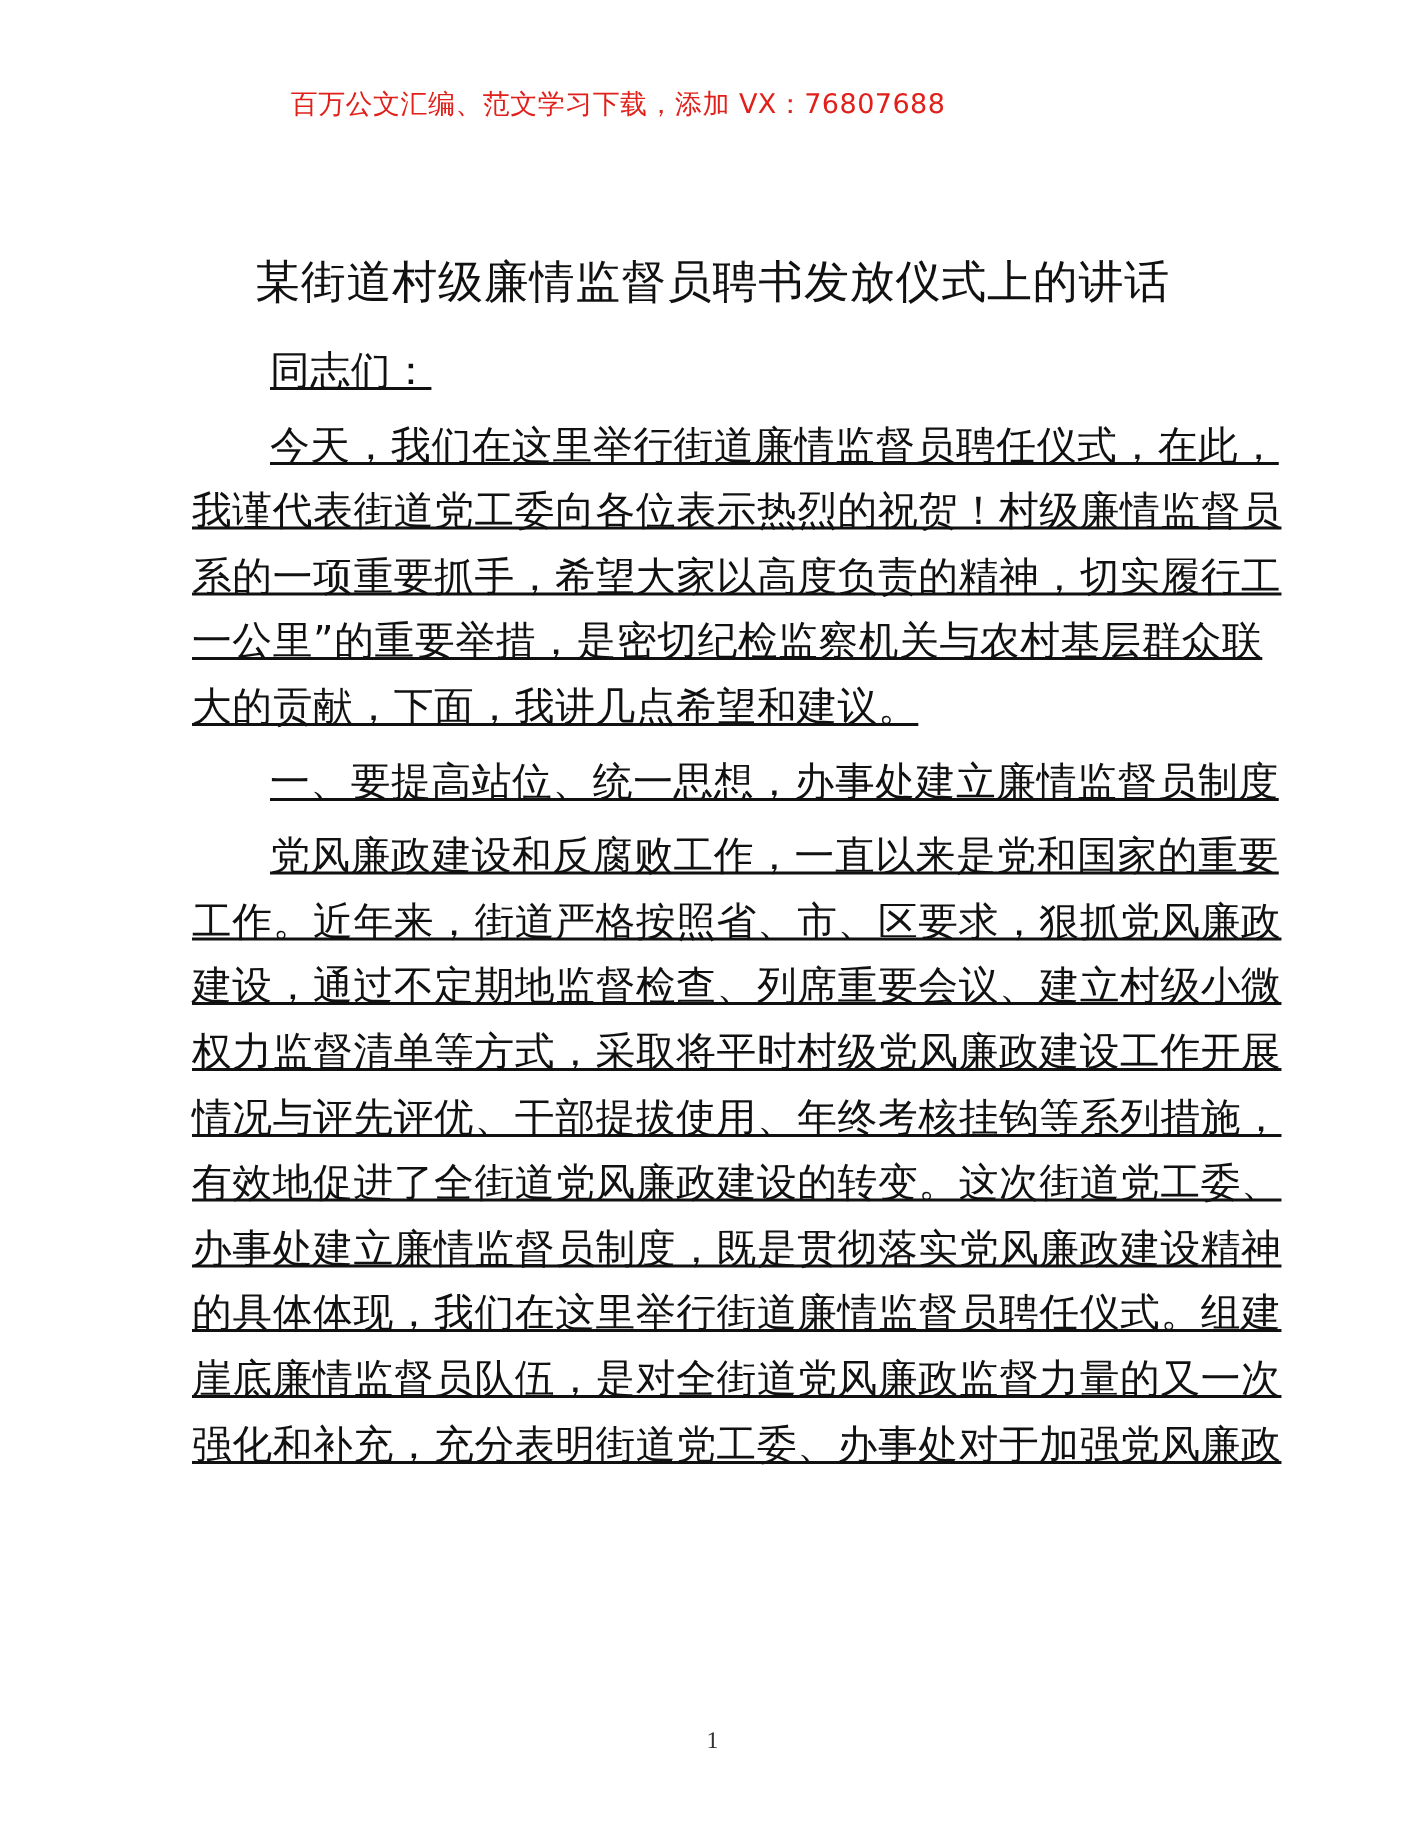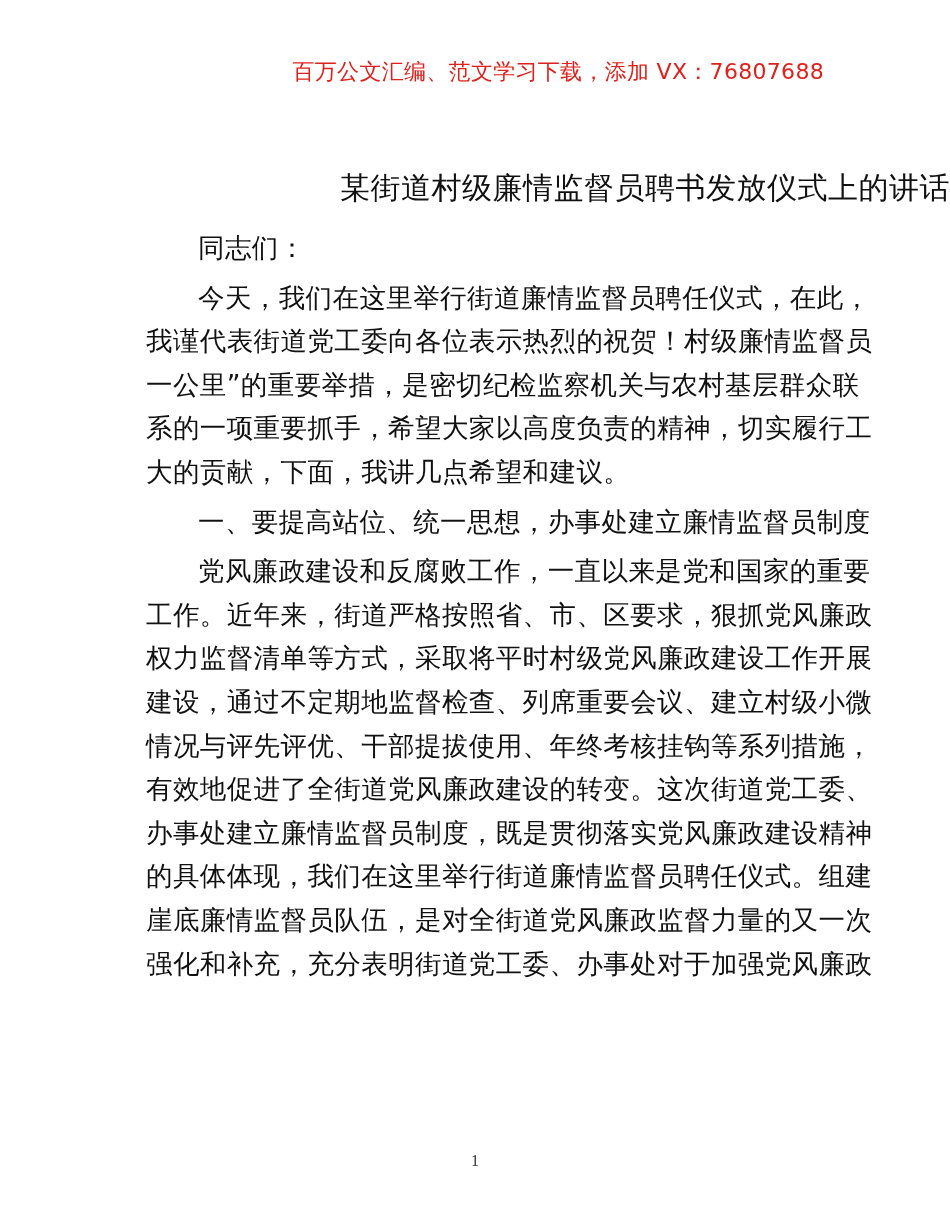--- a/index.html
+++ b/index.html
@@ -1,56 +1,56 @@
 <!DOCTYPE html>
 <html><head>
 <meta charset="utf-8">
 <style>
   html, body { margin: 0; padding: 0; background: #ffffff; }
   body { width: 950px; height: 1230px; position: relative; overflow: hidden;
          font-family: "DejaVu Sans", "Liberation Sans", sans-serif; color: #111111; }
-  .header { position: absolute; top: 57px; left: 0; width: 824px; text-align: right;
-            font-size: 22px; color: #e0201b; letter-spacing: 0.3px; }
-  .title { position: absolute; top: 168px; left: 0; width: 950px; text-align: right;
+  .header { position: absolute; top: 57px; left: 0; width: 824px; text-align: center;
+            font-size: 18px; color: #e0201b; letter-spacing: 0.3px; }
+  .title { position: absolute; top: 168px; left: 0; width: 950px; text-align: center;
            font-size: 30px; color: #111111; letter-spacing: 0.5px; }
-  .body { position: absolute; top: 226px; left: 146px; width: 672px; }
+  .body { position: absolute; top: 226px; left: 128px; width: 672px; text-decoration: underline; }
   .line { height: 43.6px; line-height: 43.6px; font-size: 26.5px; white-space: nowrap;
           letter-spacing: 0.4px; }
   .line.indent { padding-left: 52px; }
   .line.gap { margin-top: 6px; }
   .page-num { position: absolute; top: 1152px; left: 0; width: 950px; text-align: center;
               font-family: "Liberation Serif", "DejaVu Serif", serif; font-size: 16px; color: #333333; }
 </style>
 </head>
 <body>
 
 <div class="header">百万公文汇编、范文学习下载，添加 VX：76807688</div>
 
 <div class="title">某街道村级廉情监督员聘书发放仪式上的讲话</div>
 
 <div class="body">
   <div class="line indent">同志们：</div>
 
   <div>
     <div class="line indent gap">今天，我们在这里举行街道廉情监督员聘任仪式，在此，</div>
     <div class="line">我谨代表街道党工委向各位表示热烈的祝贺！村级廉情监督员</div>
+    <div class="line">系的一项重要抓手，希望大家以高度负责的精神，切实履行工</div>
     <div class="line">一公里”的重要举措，是密切纪检监察机关与农村基层群众联</div>
-    <div class="line">系的一项重要抓手，希望大家以高度负责的精神，切实履行工</div>
     <div class="line">大的贡献，下面，我讲几点希望和建议。</div>
   </div>
 
   <div>
     <div class="line indent gap">一、要提高站位、统一思想，办事处建立廉情监督员制度</div>
   </div>
 
   <div>
     <div class="line indent gap">党风廉政建设和反腐败工作，一直以来是党和国家的重要</div>
     <div class="line">工作。近年来，街道严格按照省、市、区要求，狠抓党风廉政</div>
+    <div class="line">建设，通过不定期地监督检查、列席重要会议、建立村级小微</div>
     <div class="line">权力监督清单等方式，采取将平时村级党风廉政建设工作开展</div>
-    <div class="line">建设，通过不定期地监督检查、列席重要会议、建立村级小微</div>
     <div class="line">情况与评先评优、干部提拔使用、年终考核挂钩等系列措施，</div>
     <div class="line">有效地促进了全街道党风廉政建设的转变。这次街道党工委、</div>
     <div class="line">办事处建立廉情监督员制度，既是贯彻落实党风廉政建设精神</div>
     <div class="line">的具体体现，我们在这里举行街道廉情监督员聘任仪式。组建</div>
     <div class="line">崖底廉情监督员队伍，是对全街道党风廉政监督力量的又一次</div>
     <div class="line">强化和补充，充分表明街道党工委、办事处对于加强党风廉政</div>
   </div>
 </div>
 
 <div class="page-num">1</div>

